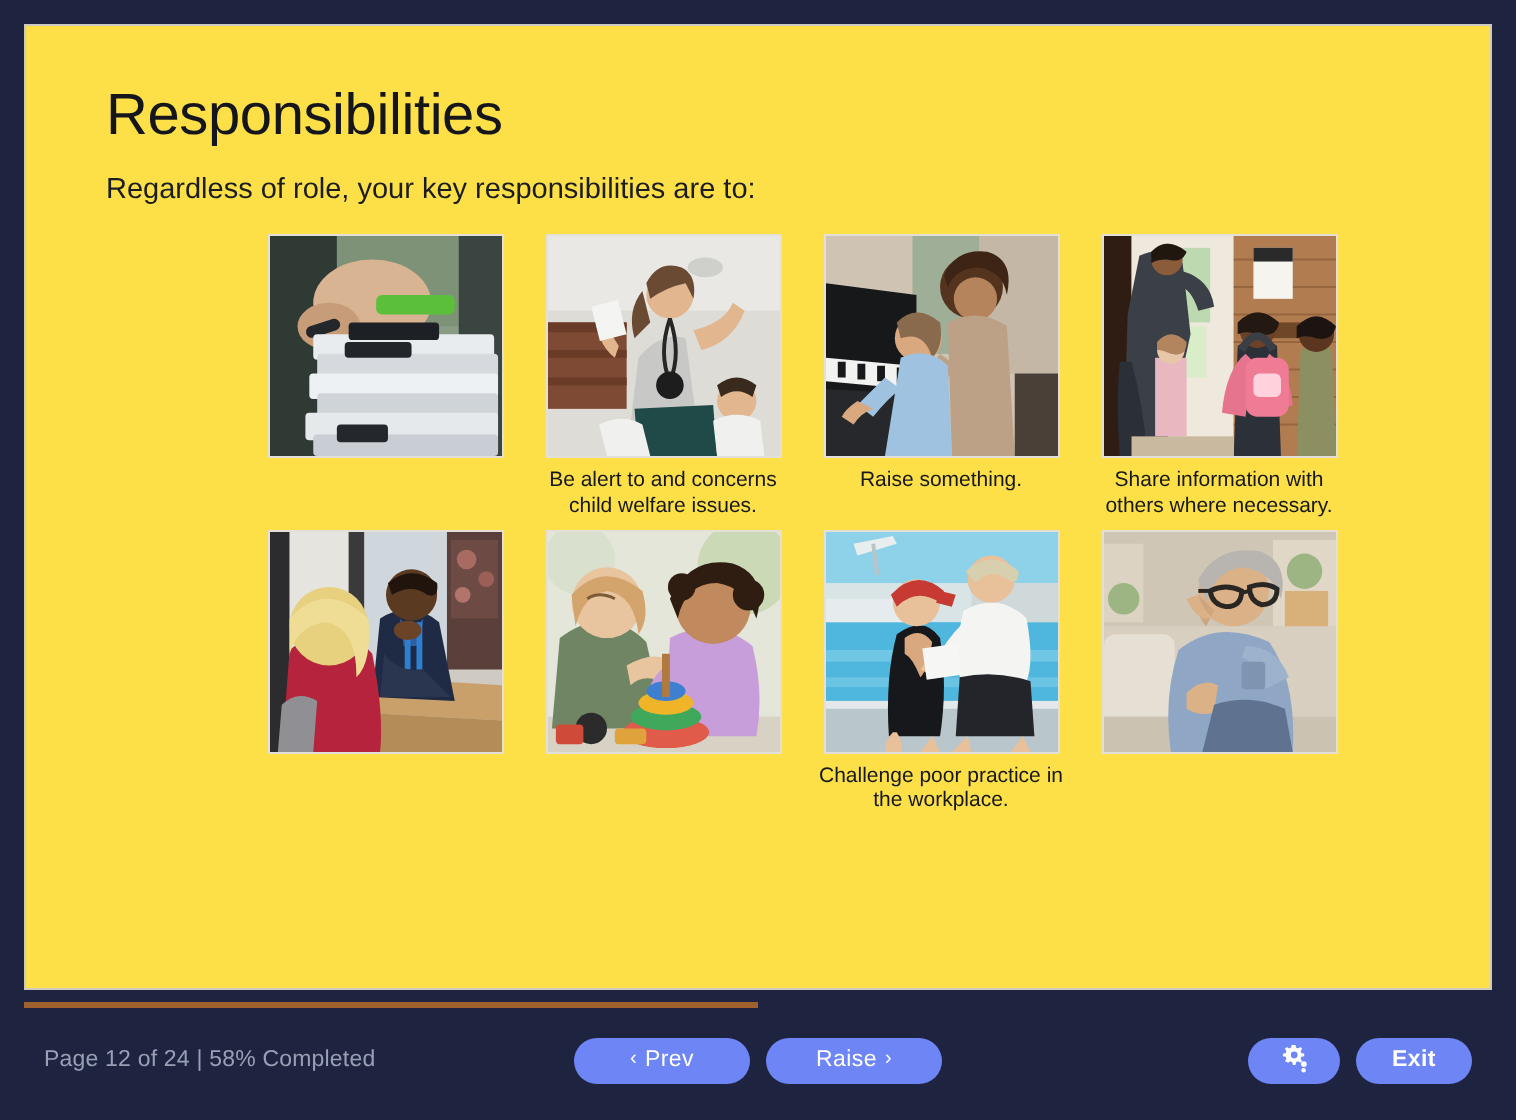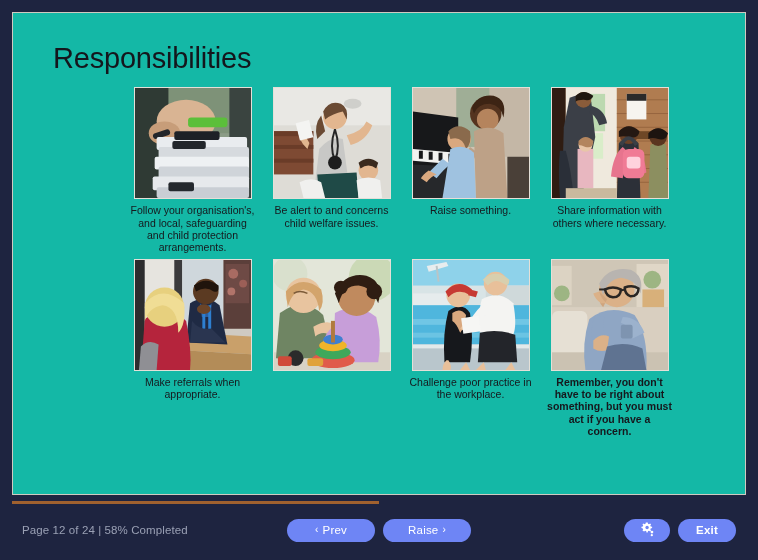--- a/index.html
+++ b/index.html
@@ -24,21 +24,21 @@
     padding: 12px 12px 0 12px;
     display: flex;
     flex-direction: column;
   }
 
   
   .slide {
     position: relative;
     flex: 0 0 auto;
     height: 483px;
-    background: #14b8a6;
+    background: #fde047;
     border: 1px solid #cfcac0;
     padding: 26px 34px 10px 30px;
     overflow: hidden;
   }
 
   .slide-title {
     font-size: 29px;
     font-weight: 400;
     color: #14161c;
     letter-spacing: -0.2px;
@@ -166,20 +166,21 @@
   .gear-icon { display: block; }
 </style>
 </head>
 <body>
 
 <div class="player">
 
   <div class="slide">
 
     <h1 class="slide-title">Responsibilities</h1>
+    <p class="slide-subtitle">Regardless of role, your key responsibilities are to:</p>
 
     <div class="card-grid">
 
       <div class="card">
         <div class="thumb">
           <svg viewBox="0 0 118 112" preserveAspectRatio="none" aria-hidden="true">
             <rect width="118" height="112" fill="#8b9c86"></rect>
             <rect x="0" y="0" width="118" height="46" fill="#7e9278"></rect>
             <rect x="0" y="0" width="34" height="112" fill="#2f3a34"></rect>
             <rect x="96" y="0" width="22" height="112" fill="#3a4440"></rect>
@@ -193,21 +194,20 @@
               <rect x="24" y="80" width="92" height="13" rx="2" fill="#cfd4d9"></rect>
               <rect x="18" y="90" width="98" height="14" rx="2" fill="#e6e9ec"></rect>
               <rect x="22" y="101" width="94" height="11" rx="2" fill="#c9ced4"></rect>
             </g>
             <rect x="40" y="44" width="46" height="9" rx="2" fill="#1d2126"></rect>
             <rect x="54" y="30" width="40" height="10" rx="3" fill="#5bbf3a"></rect>
             <rect x="38" y="54" width="34" height="8" rx="2" fill="#22262b"></rect>
             <rect x="34" y="96" width="26" height="9" rx="2" fill="#24282d"></rect>
           </svg>
         </div>
-        <div class="caption">Follow your organisation's, and local, safeguarding and child protection arrangements.</div>
       </div>
 
       <div class="card">
         <div class="thumb">
           <svg viewBox="0 0 118 112" preserveAspectRatio="none" aria-hidden="true">
             <rect width="118" height="112" fill="#e9e8e4"></rect>
             <rect x="0" y="38" width="118" height="74" fill="#dedcd6"></rect>
             <rect x="0" y="44" width="40" height="44" fill="#7e4a33"></rect>
             <rect x="0" y="44" width="40" height="5" fill="#6a3c28"></rect>
             <rect x="0" y="58" width="40" height="4" fill="#6a3c28"></rect>
@@ -329,21 +329,20 @@
             <path d="M66 44 Q72 52 78 44 L76 58 L68 58 Z" fill="#2e5f9e"></path>
             <path d="M70 46 L70 70 M76 46 L76 70" stroke="#2e7fd0" stroke-width="3"></path>
             <path d="M58 62 Q66 72 78 70 L92 84 L56 84 Z" fill="#2a3550"></path>
             <ellipse cx="70" cy="50" rx="7" ry="5" fill="#6b4427"></ellipse>
             <path d="M10 60 Q34 42 52 62 Q58 92 56 112 L6 112 Z" fill="#b5243c"></path>
             <circle cx="30" cy="48" r="20" fill="#e7d07e"></circle>
             <path d="M10 44 Q28 24 50 44 Q52 66 44 74 Q44 48 28 46 Q14 48 10 62 Z" fill="#f0dd95"></path>
             <path d="M6 88 Q14 80 24 86 L22 112 L4 112 Z" fill="#8f8f94"></path>
           </svg>
         </div>
-        <div class="caption">Make referrals when appropriate.</div>
       </div>
 
       <div class="card">
         <div class="thumb">
           <svg viewBox="0 0 118 112" preserveAspectRatio="none" aria-hidden="true">
             <rect width="118" height="112" fill="#e3e6d9"></rect>
             <circle cx="100" cy="18" r="24" fill="#cbd9b6"></circle>
             <circle cx="16" cy="14" r="18" fill="#d9e0cd"></circle>
             <rect x="0" y="94" width="118" height="18" fill="#d8d2c4"></rect>
             <path d="M6 54 Q30 36 50 56 Q56 78 54 100 L2 100 Z" fill="#6f8563"></path>
@@ -426,21 +425,20 @@
             <path d="M74 28 Q82 25 88 29 Q88 37 80 37 Q74 35 74 28 Z" fill="none" stroke="#2a2623" stroke-width="2.5"></path>
             <path d="M70 31 L74 30" stroke="#2a2623" stroke-width="2"></path>
             <path d="M48 30 L54 30" stroke="#2a2623" stroke-width="2"></path>
             <path d="M44 56 Q38 70 42 84 L54 80 Q50 66 54 58 Z" fill="#8fa6c4"></path>
             <path d="M42 82 Q50 74 58 78 L56 92 Q48 94 42 90 Z" fill="#dbb188"></path>
             <path d="M50 44 Q44 40 42 34 L48 32 Q50 40 56 44 Z" fill="#dbb188"></path>
             <path d="M56 88 Q74 82 92 90 L96 112 L50 112 Z" fill="#5f7391"></path>
             <rect x="70" y="66" width="12" height="14" rx="2" fill="#7e94b0"></rect>
           </svg>
         </div>
-        <div class="caption bold">Remember, you don't have to be right about something, but you must act if you have a concern.</div>
       </div>
 
     </div>
   </div>
 
   <div class="progress-track">
     <div class="progress-fill" style="width: 50%;"></div>
   </div>
 
   <div class="footer">

